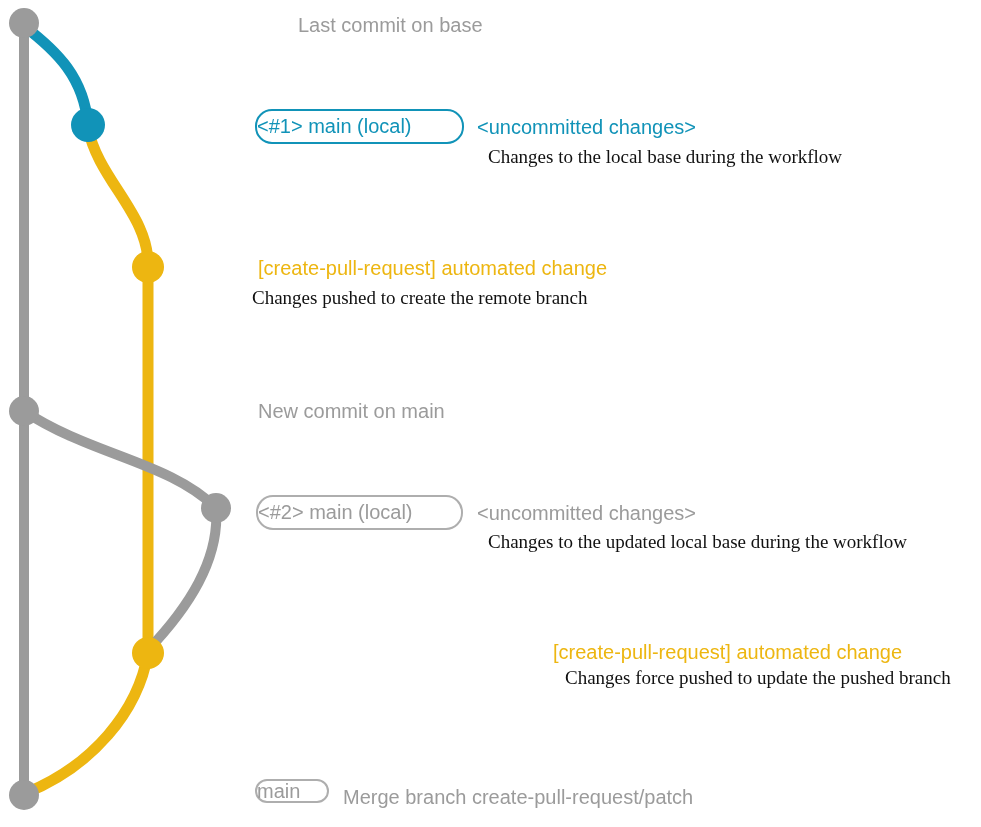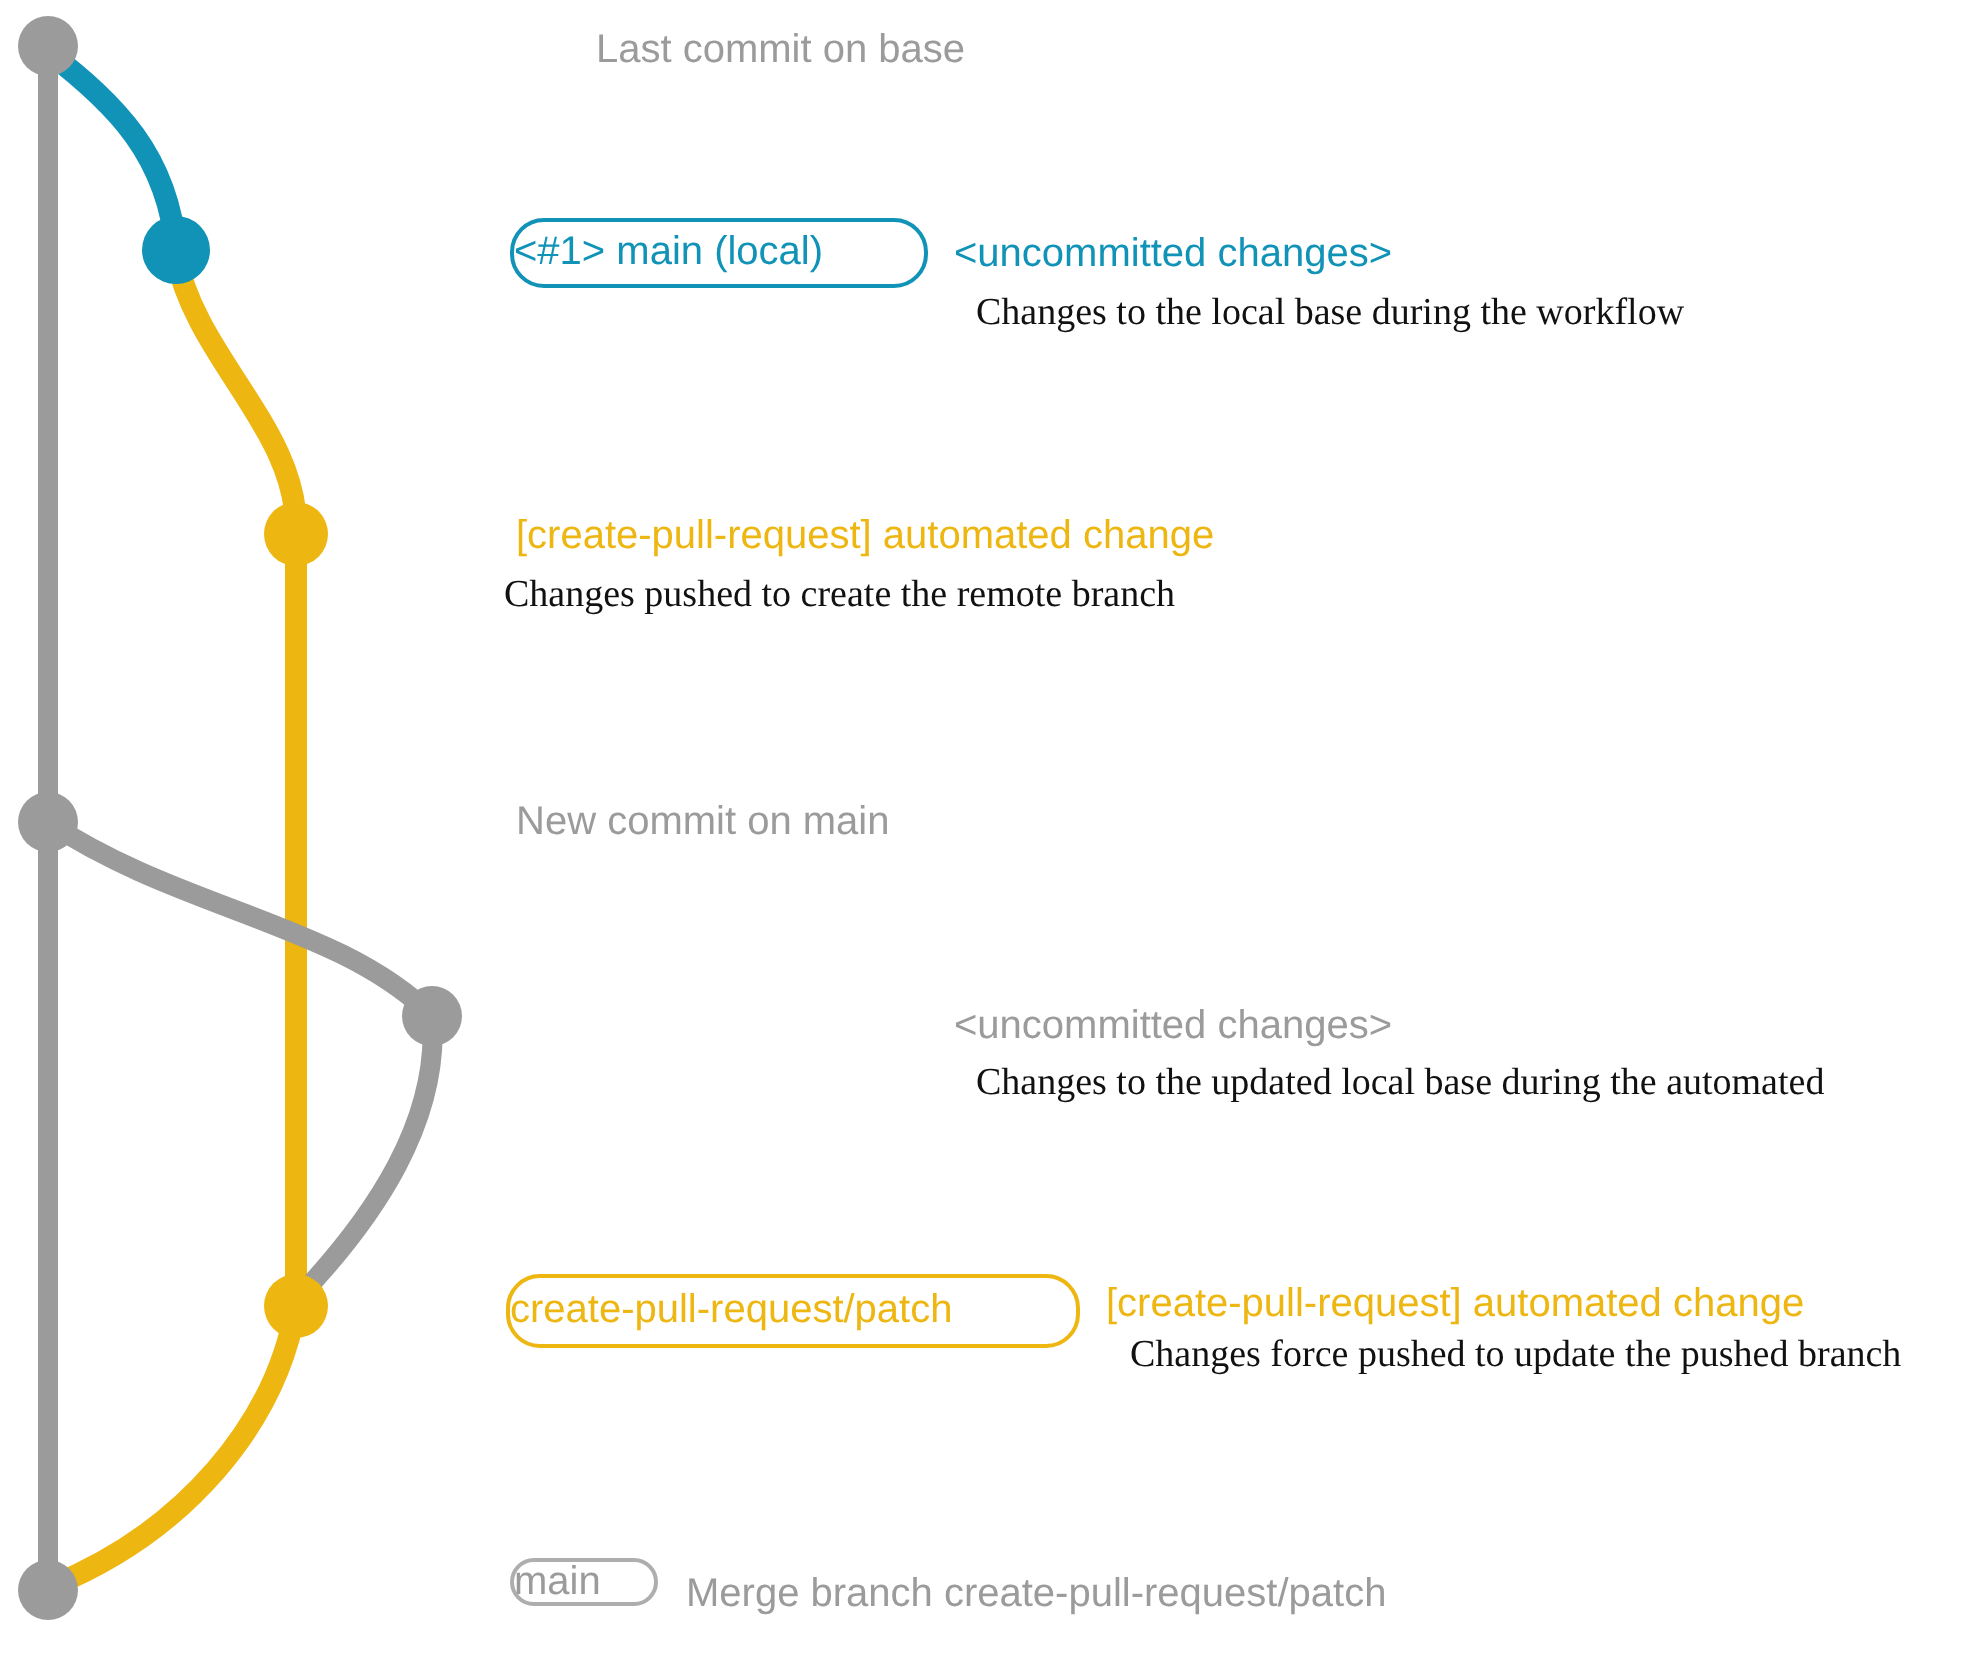--- a/index.html
+++ b/index.html
@@ -83,26 +83,26 @@
     <span>&lt;#1&gt; main (local)</span>
   </div>
   <div class="abs status-label blue-text" style="left:477px; top:115px;">&lt;uncommitted changes&gt;</div>
   <div class="abs desc" style="left:488px; top:146px;">Changes to the local base during the workflow</div>
 
   <div class="abs headline" style="left:258px; top:257px;">[create-pull-request] automated change</div>
   <div class="abs desc" style="left:252px; top:287px;">Changes pushed to create the remote branch</div>
 
   <div class="abs gray-label" style="left:258px; top:399px;">New commit on main</div>
 
+  <div class="branch-box gray" style="left:256px; top:495px; width:207px; height:35px;">
+    <span>&lt;#2&gt; main (local)</span>
+  </div>
   <div class="abs status-label" style="left:477px; top:501px; color:#9b9b9b;">&lt;uncommitted changes&gt;</div>
-  <div class="abs desc" style="left:488px; top:531px;">Changes to the updated local base during the automated</div>
+  <div class="abs desc" style="left:488px; top:531px;">Changes to the updated local base during the workflow</div>
 
-  <div class="branch-box gold" style="left:253px; top:637px; width:287px; height:37px;">
-    <span>create-pull-request/patch</span>
-  </div>
   <div class="abs headline" style="left:553px; top:641px;">[create-pull-request] automated change</div>
   <div class="abs desc" style="left:565px; top:667px;">Changes force pushed to update the pushed branch</div>
 
   <div class="branch-box gray" style="left:255px; top:779px; width:74px; height:24px;">
     <span>main</span>
   </div>
   <div class="abs gray-label" style="left:343px; top:785px;">Merge branch create-pull-request/patch</div>
 
 </div>
 

